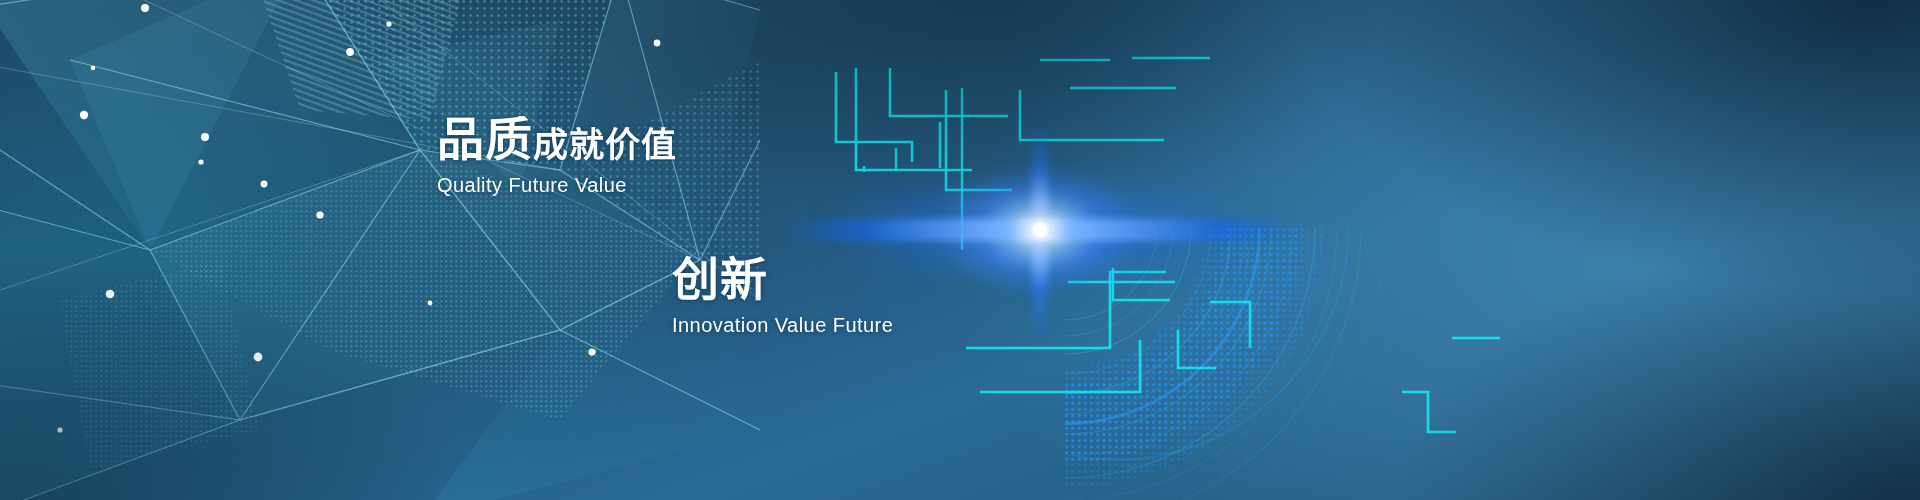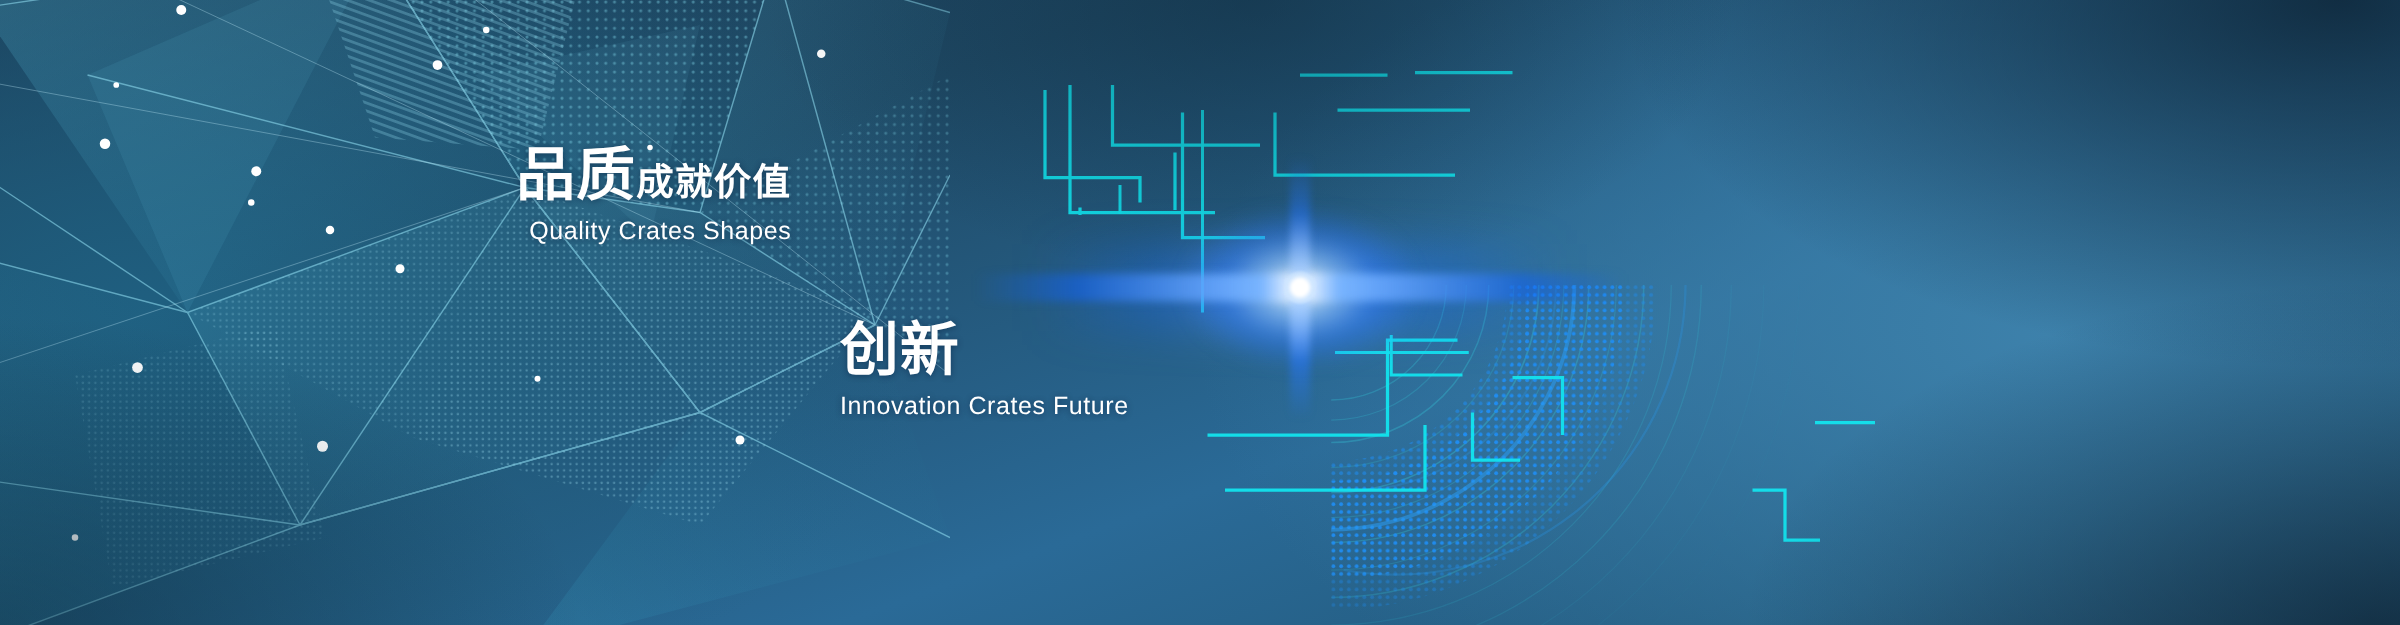--- a/index.html
+++ b/index.html
@@ -58,25 +58,25 @@
   }
   .flare-vbeam{
     position:absolute;left:50%;top:50%;transform:translate(-50%,-50%);
     width:16px;height:210px;
     background:linear-gradient(180deg,rgba(15,85,225,0) 0%,rgba(40,120,250,.55) 22%,rgba(180,215,255,.95) 47%,#ffffff 50%,rgba(180,215,255,.95) 53%,rgba(40,120,250,.55) 78%,rgba(15,85,225,0) 100%);
     filter:blur(3px);
   }
 
   
   .txt{ color:#fff; text-shadow:0 1px 5px rgba(0,20,50,.45); white-space:nowrap;}
-  #slogan1{left:413px;top:116px;text-align:right;}
+  #slogan1{left:437px;top:116px;}
   #slogan2{left:672px;top:256px;}
   .cn{ line-height:1; display:flex; align-items:flex-end; }
   .cn .big{ font-size:47px; font-weight:700; letter-spacing:1px; }
-  .cn .small{ font-size:30px; font-weight:700; letter-spacing:1px; padding-bottom:1px;}
+  .cn .small{ font-size:35px; font-weight:700; letter-spacing:1px; padding-bottom:1px;}
   .en{ font-size:20px; font-weight:400; letter-spacing:.45px; margin-top:11px; }
 </style>
 </head>
 <body>
 
 <div id="banner">
 
   <svg class="layer" viewBox="0 0 1920 500" preserveAspectRatio="none" aria-hidden="true">
     <defs>
       <pattern id="dotsA" width="7" height="7" patternUnits="userSpaceOnUse">
@@ -260,23 +260,23 @@
     <div class="flare-core"></div>
   </div>
 
   <div class="vignette"></div>
 
   <div id="slogan1" class="txt">
     <div class="cn">
       <span class="big">品质</span>
       <span class="small">成就价值</span>
     </div>
-    <div class="en">Quality Crates Shapes</div>
+    <div class="en">Quality Future Value</div>
   </div>
 
   <div id="slogan2" class="txt">
     <div class="cn">
       <span class="big">创新</span>
     </div>
-    <div class="en">Innovation Crates Future</div>
+    <div class="en">Innovation Value Future</div>
   </div>
 
 </div>
 
 </body></html>

